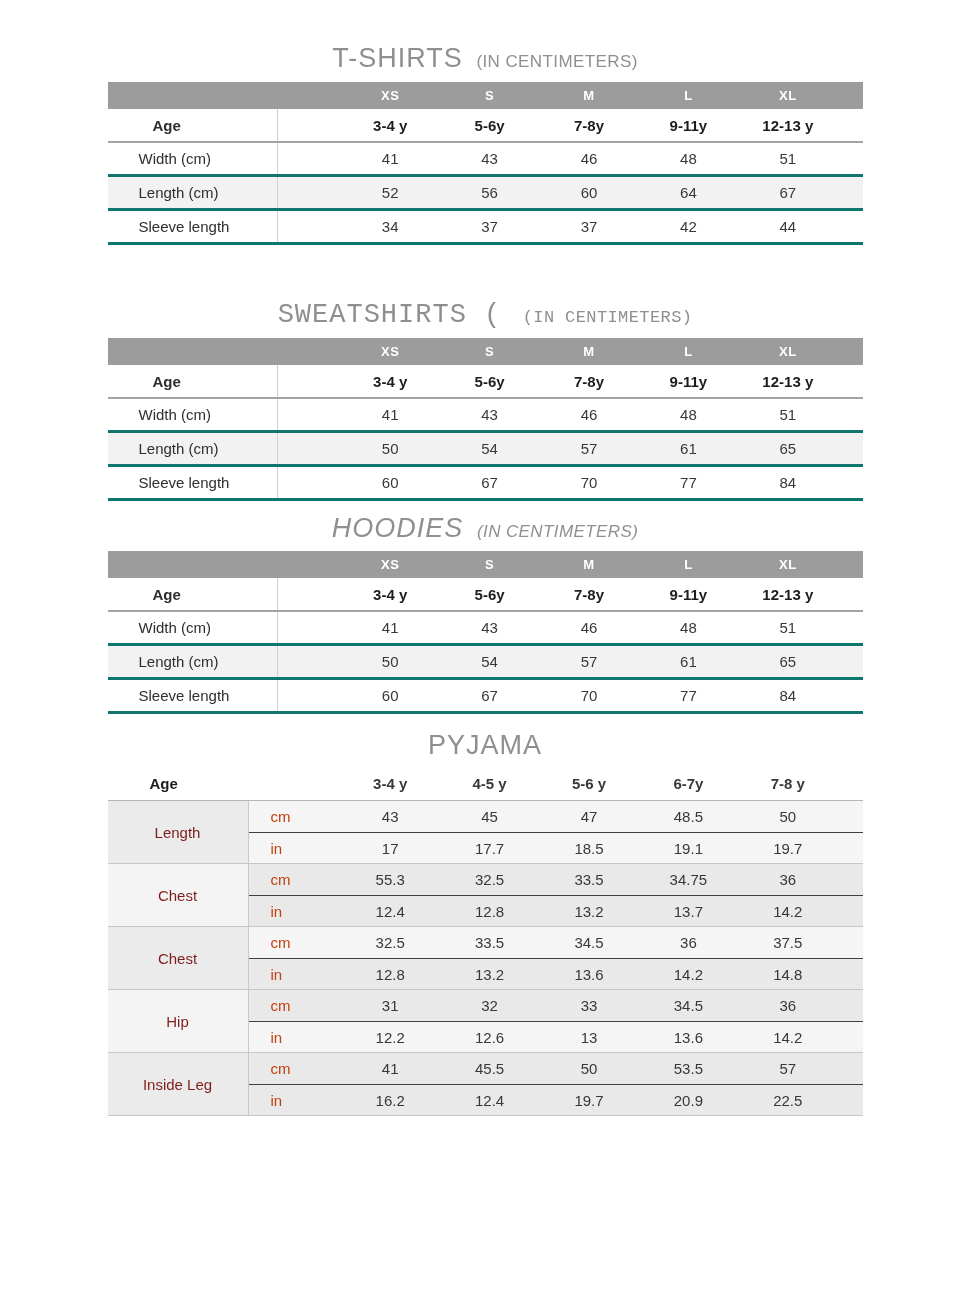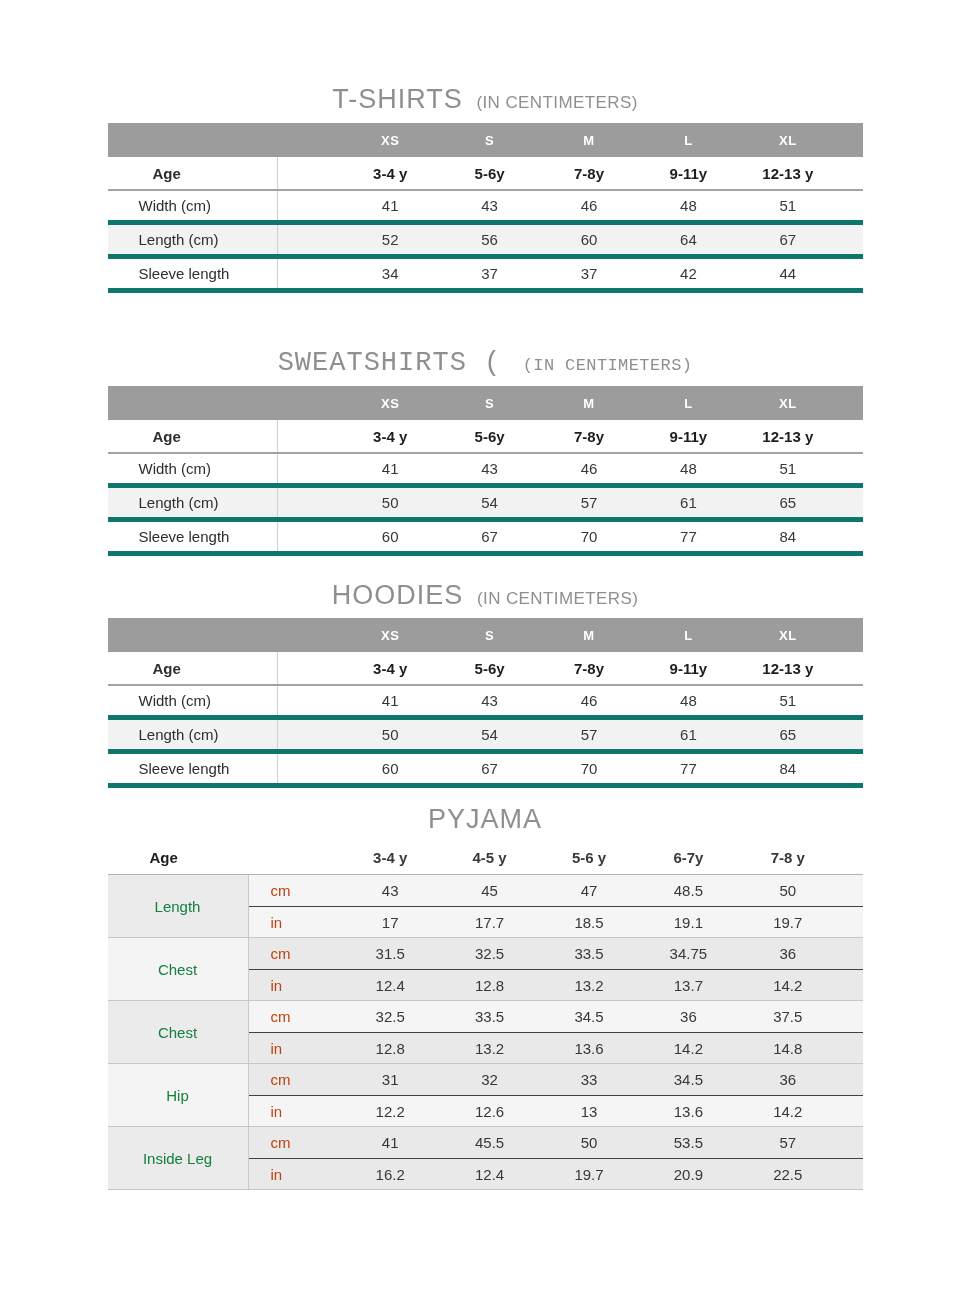--- a/index.html
+++ b/index.html
@@ -3,60 +3,60 @@
 <meta charset="utf-8">
 <style>
   * { box-sizing: border-box; margin: 0; padding: 0; }
   html, body { background: #ffffff; }
   body {
     width: 970px; height: 1294px;
     font-family: "Liberation Sans", sans-serif;
     color: #3a3a3a;
     overflow: hidden;
   }
-  .sheet { width: 755px; margin: 0 auto; padding-top: 84px; }
+  .sheet { width: 755px; margin: 0 auto; padding-top: 43px; }
 
   
   .table-title { text-align: center; color: #8f8f8f; font-weight: normal; line-height: 31px; height: 31px; white-space: nowrap; }
   .title-main  { font-size: 27px; letter-spacing: 1px; }
   .title-paren { font-size: 17px; letter-spacing: 0.4px; margin-left: 7px; }
   .t-first    { margin-bottom: 8px; }
   .t-sweat    { margin-top: 55px; margin-bottom: 7px; font-family: Liberation Mono, monospace; }
-  .t-hoodies  { margin-top: 24px; margin-bottom: 7px; }
+  .t-hoodies  { margin-top: 12px; margin-bottom: 7px; font-style: italic; }
   .t-pyjama   { margin-top: 16px; margin-bottom: 5px; }
 
   
   .sgrid { display: grid; grid-template-columns: 170px 63px repeat(5, 1fr) 25px; align-items: stretch; }
-  .header-bar { background: #9c9c9c; height: 34px; }
+  .header-bar { background: #9c9c9c; height: 27px; }
   .header-bar .size-cell {
     color: #ffffff; font-weight: bold; font-size: 13px; letter-spacing: 0.5px;
     display: flex; align-items: center; justify-content: center;
   }
   .srow { height: 34px; font-size: 15px; }
   .srow .cell { display: flex; align-items: center; }
   .label-cell { padding-left: 31px; border-right: 1px solid #d0d0d0; color: #2e2e2e; }
   .age-row { font-weight: bold; color: #1d1d1d; border-bottom: 2px solid #a3a3a3; }
   .age-row .label-cell { padding-left: 45px; }
   .val-cell { justify-content: center; color: #383838; }
   .age-row .val-cell { color: #1d1d1d; }
-  .data-row { border-bottom: 5px solid #0f766e; }
+  .data-row { border-bottom: 3px solid #0f766e; }
   .data-row.shaded { background: #f2f2f2; }
 
   
   .pgrid { display: grid; grid-template-columns: 141px 92px repeat(5, 1fr) 25px; }
   .pj-header { height: 34px; font-weight: bold; font-size: 15px; color: #1d1d1d; align-items: center; }
   .pj-header .cell { display: flex; align-items: center; }
   .pj-age-label { padding-left: 42px; }
   .pj-header .val-cell { justify-content: center; }
   .pj-body { border-top: 1px solid #b5b5b5; }
   .pj-group { grid-template-rows: 31px 31px; border-bottom: 1px solid #c6c6c6; font-size: 15px; }
   .pj-label {
     grid-row: 1 / 3; grid-column: 1;
     display: flex; align-items: center; justify-content: center;
-    border-right: 1px solid #c9c9c9; color: #15803d;
+    border-right: 1px solid #c9c9c9; color: #7f1d1d;
   }
   .pj-cell { display: flex; align-items: center; }
   .unit-cell { padding-left: 22px; color: #c2410c; }
   .pj-val { justify-content: center; color: #383838; }
   .r2 { border-top: 1px solid #404040; }
   
   .g1 .r1, .g1 .r2 { background: #f5f5f5; }
   .g2 .r1, .g2 .r2 { background: #e9e9e9; }
   .g3 .r1 { background: #f5f5f5; }  .g3 .r2 { background: #e9e9e9; }
   .g4 .r1 { background: #e9e9e9; }  .g4 .r2 { background: #f5f5f5; }
@@ -271,21 +271,21 @@
         <div class="pj-cell pj-val r2">17.7</div>
         <div class="pj-cell pj-val r2">18.5</div>
         <div class="pj-cell pj-val r2">19.1</div>
         <div class="pj-cell pj-val r2">19.7</div>
         <div class="r2"></div>
       </div>
 
       <div class="pgrid pj-group g2">
         <div class="pj-label">Chest</div>
         <div class="pj-cell unit-cell r1">cm</div>
-        <div class="pj-cell pj-val r1">31.5</div>
+        <div class="pj-cell pj-val r1">55.3</div>
         <div class="pj-cell pj-val r1">32.5</div>
         <div class="pj-cell pj-val r1">33.5</div>
         <div class="pj-cell pj-val r1">34.75</div>
         <div class="pj-cell pj-val r1">36</div>
         <div class="r1"></div>
         <div class="pj-cell unit-cell r2">in</div>
         <div class="pj-cell pj-val r2">12.4</div>
         <div class="pj-cell pj-val r2">12.8</div>
         <div class="pj-cell pj-val r2">13.2</div>
         <div class="pj-cell pj-val r2">13.7</div>

